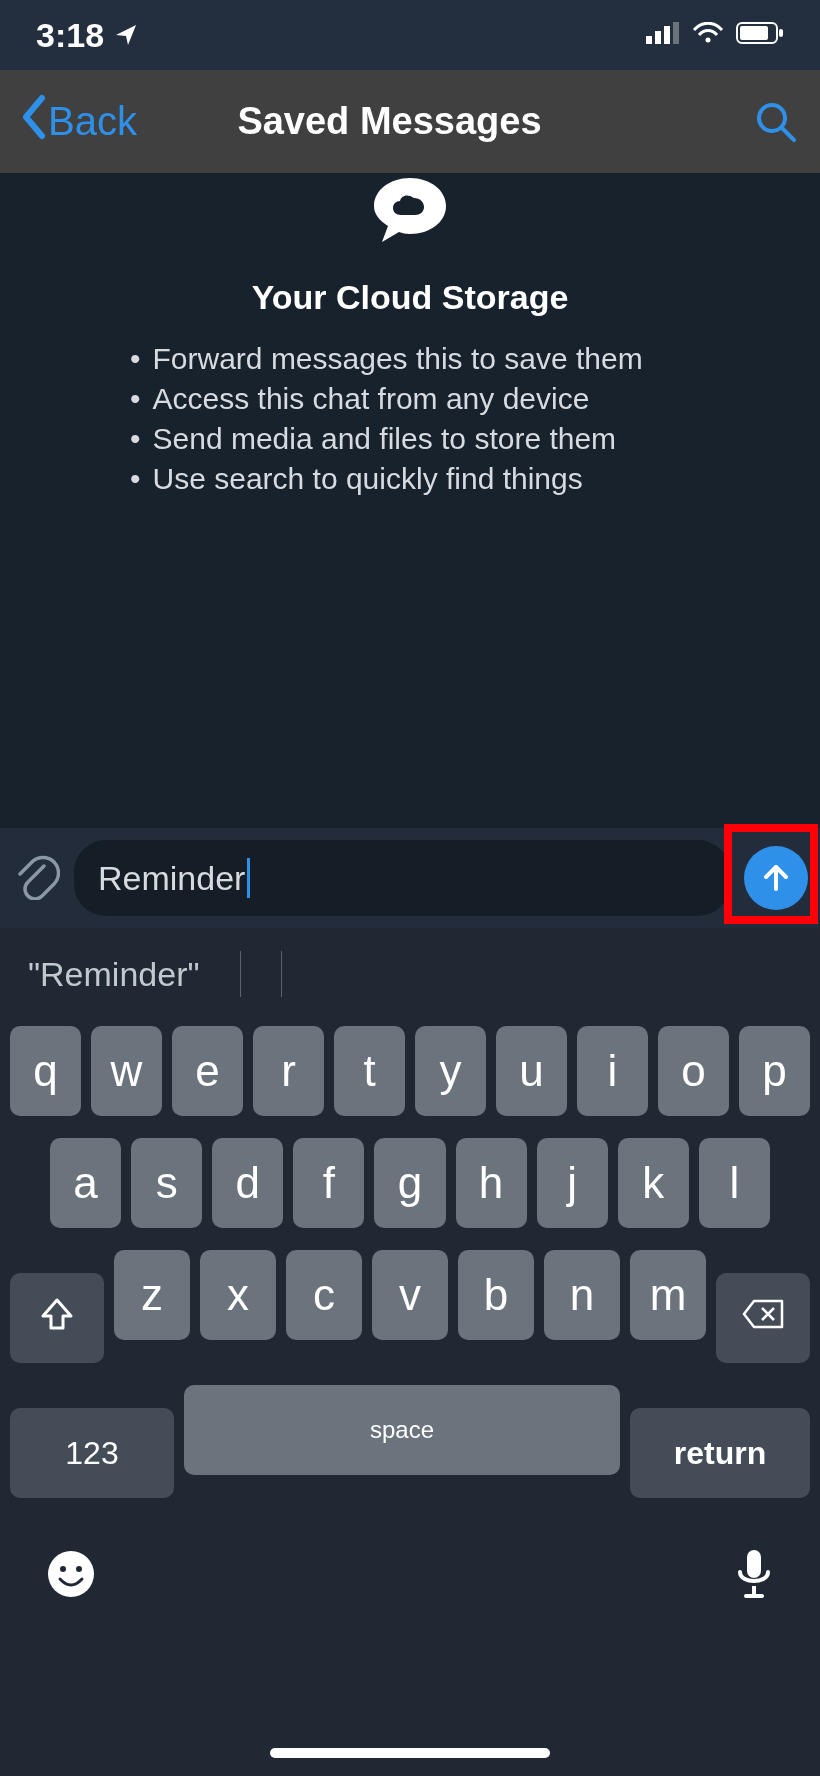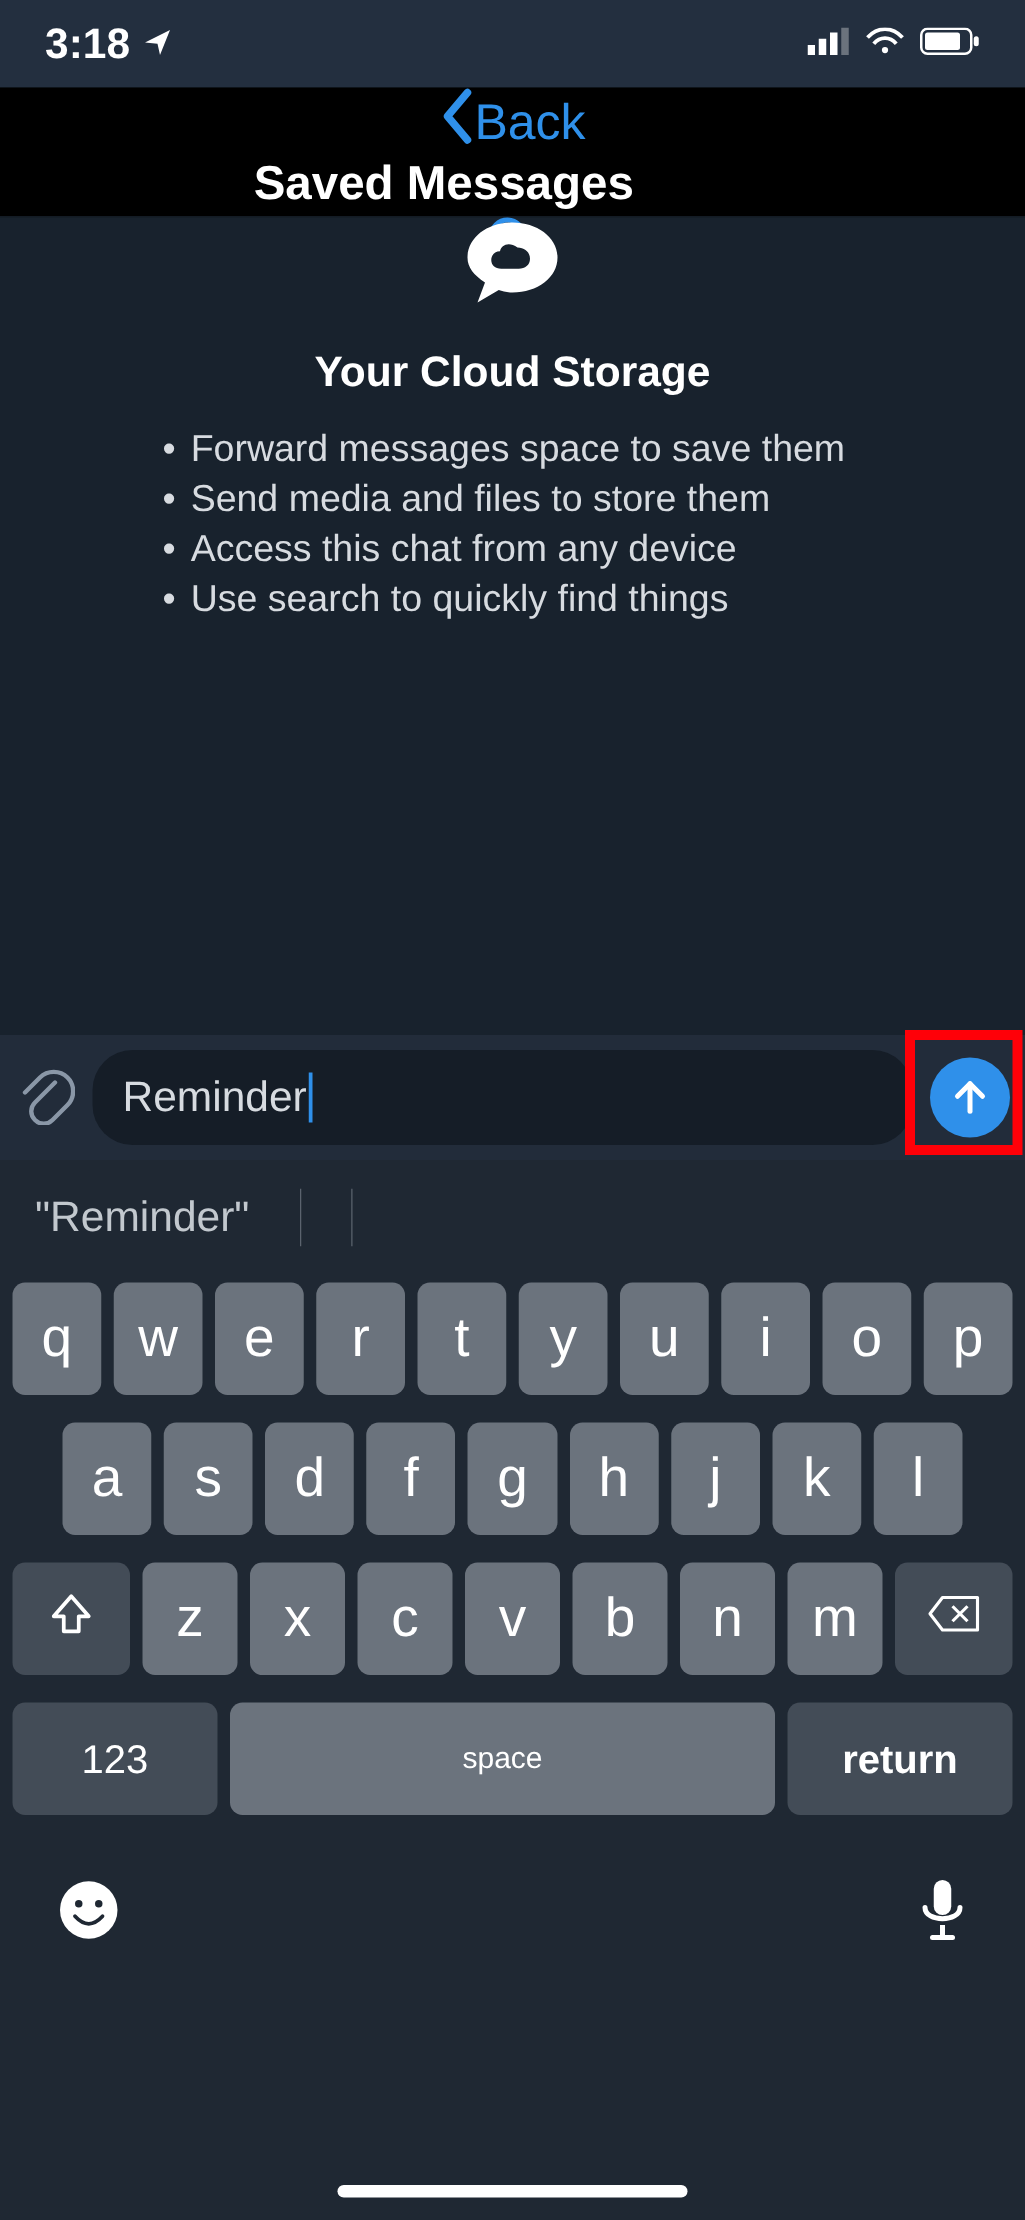--- a/index.html
+++ b/index.html
@@ -24,27 +24,26 @@
     font-weight: 600;
     display: flex;
     align-items: center;
     gap: 10px;
   }
   .status-icons { display: flex; align-items: center; gap: 12px; }
 
   
   .nav {
     height: 104px;
-    background: #000000;
+    background: #404040;
     display: flex;
     align-items: center;
     justify-content: space-between;
     padding: 0 20px;
     border-bottom: 1px solid #1a2430;
-    flex-direction: column;
   }
   .nav-back {
     display: flex;
     align-items: center;
     color: #2f90ea;
     font-size: 40px;
     gap: 2px;
   }
   .nav-title {
     font-size: 38px;
@@ -158,21 +157,21 @@
     height: 90px;
     background: #6b737d;
     border-radius: 10px;
     display: flex;
     align-items: center;
     justify-content: center;
     font-size: 44px;
     color: #ffffff;
     border: none;
   }
-  .key.fn { background: #434c57; font-size: 32px; }
+  .key.fn { background: #434c57; font-size: 32px; margin-top: 23px; }
   .key.wide-shift { flex: 0 0 94px; }
   .key.wide-del  { flex: 0 0 94px; }
   .key.k123 { flex: 0 0 164px; }
   .key.kspace { flex: 1; }
   .key.kreturn { flex: 0 0 180px; font-weight: bold; }
 
   .bottom-row {
     display: flex;
     justify-content: space-between;
     align-items: center;
@@ -258,23 +257,23 @@
 
 <div class="chat-body">
   <div class="cloud-icon">
     <svg width="84" height="72" viewBox="0 0 84 72">
       <path d="M42 4 C62 4 78 16 78 32 C78 48 62 60 42 60 C38 60 34 59 31 58 L14 68 L20 52 C11 46 6 40 6 32 C6 16 22 4 42 4 Z" fill="#ffffff"></path>
       <path d="M46 24 C52 24 56 28 56 33 C56 38 52 41 47 41 L33 41 C28 41 25 38 25 34 C25 30 28 27 32 27 C33 22 39 19 46 24 Z" fill="#18222d"></path>
     </svg>
   </div>
   <div class="cloud-title">Your Cloud Storage</div>
   <ul class="cloud-list">
-    <li>Forward messages space to save them</li>
+    <li>Forward messages this to save them</li>
+    <li>Access this chat from any device</li>
     <li>Send media and files to store them</li>
-    <li>Access this chat from any device</li>
     <li>Use search to quickly find things</li>
   </ul>
 </div>
 
 <div class="input-bar">
   <span class="attach-icon">
     <svg width="48" height="48" viewBox="0 0 48 48" fill="none" stroke="#8a97a7" stroke-width="3.5" stroke-linecap="round">
       <path d="M32 14 L16 30 C12 34 12 40 16 44 C20 48 26 48 30 44 L42 32 C48 26 48 16 42 10 C36 4 26 4 20 10 L8 22"></path>
     </svg>
   </span>

